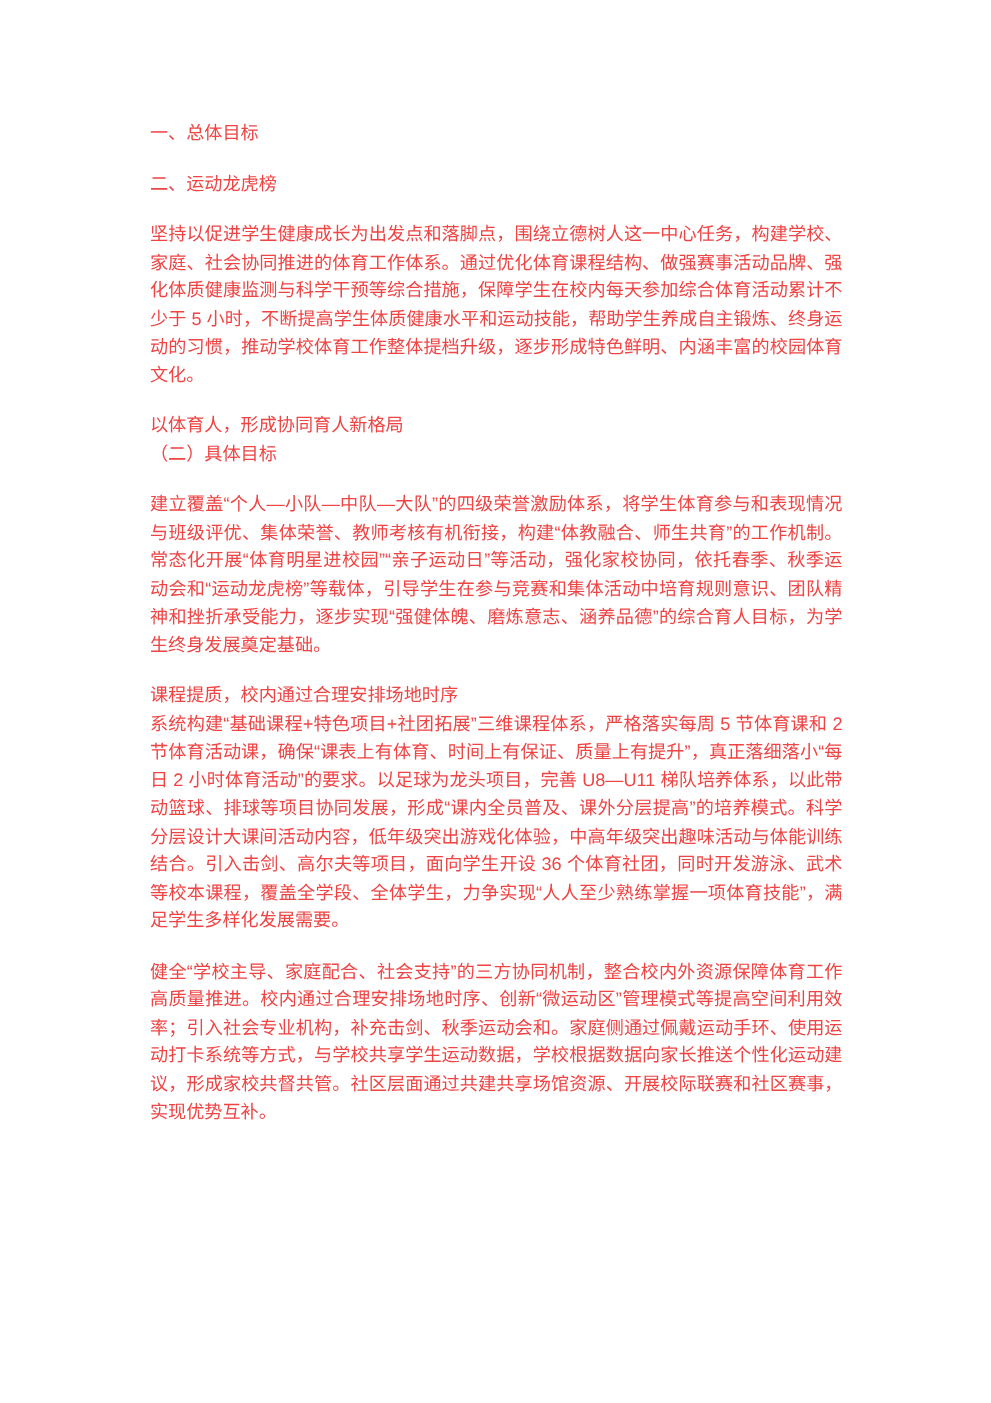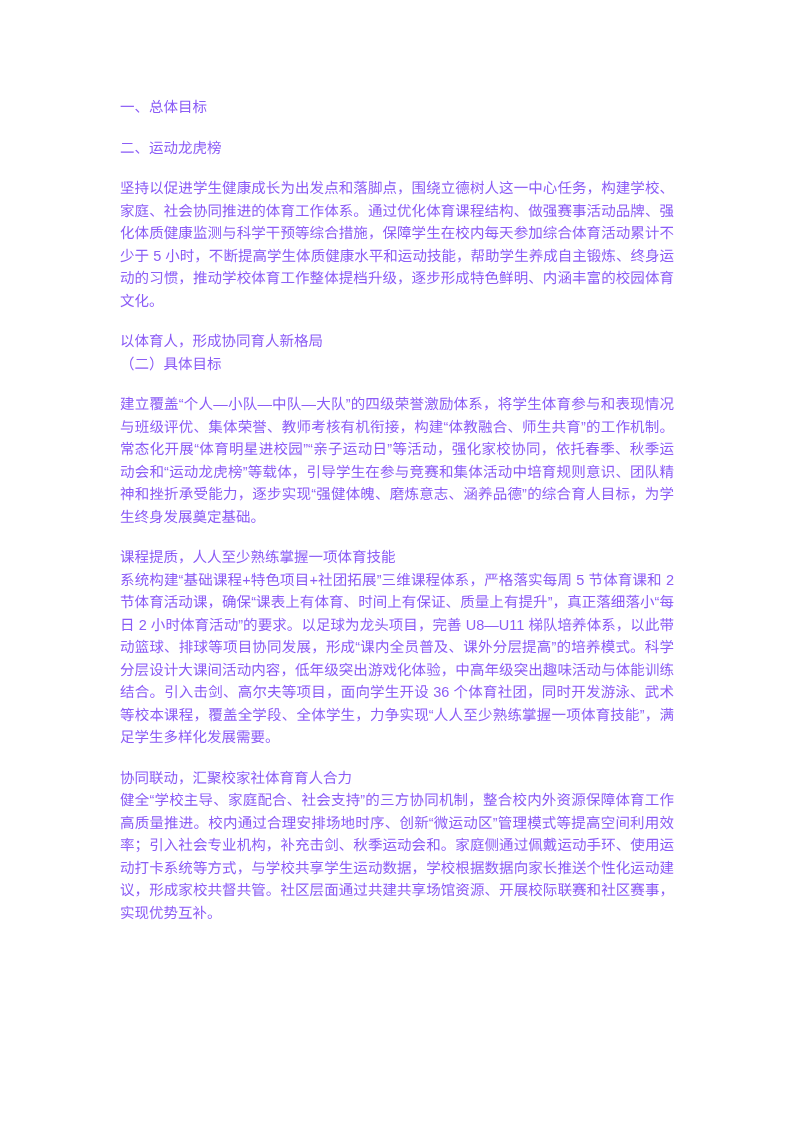--- a/index.html
+++ b/index.html
@@ -13,21 +13,21 @@
     height: 1122px;
     background: #ffffff;
     overflow: hidden;
     font-family: "Liberation Sans", sans-serif;
   }
   .doc {
     position: absolute;
     left: 120px;
     top: 96px;
     width: 554px;
-    color: #8b5cf6;
+    color: #ef4444;
     font-size: 14.5px;
     line-height: 22.5px;
     text-align: justify;
   }
   .blk {
     margin: 0 0 18px 0;
     padding: 0;
   }
   .heading {
     text-align: left;
@@ -50,22 +50,21 @@
 
 
     <div class="blk">坚持以促进学生健康成长为出发点和落脚点，围绕立德树人这一中心任务，构建学校、家庭、社会协同推进的体育工作体系。通过优化体育课程结构、做强赛事活动品牌、强化体质健康监测与科学干预等综合措施，保障学生在校内每天参加综合体育活动累计不少于 5 小时，不断提高学生体质健康水平和运动技能，帮助学生养成自主锻炼、终身运动的习惯，推动学校体育工作整体提档升级，逐步形成特色鲜明、内涵丰富的校园体育文化。</div>
 
     <div class="blk lead">以体育人，形成协同育人新格局</div>
 
     <div class="blk heading">（二）具体目标</div>
 
     <div class="blk">建立覆盖“个人—小队—中队—大队”的四级荣誉激励体系，将学生体育参与和表现情况与班级评优、集体荣誉、教师考核有机衔接，构建“体教融合、师生共育”的工作机制。常态化开展“体育明星进校园”“亲子运动日”等活动，强化家校协同，依托春季、秋季运动会和“运动龙虎榜”等载体，引导学生在参与竞赛和集体活动中培育规则意识、团队精神和挫折承受能力，逐步实现“强健体魄、磨炼意志、涵养品德”的综合育人目标，为学生终身发展奠定基础。</div>
 
-    <div class="blk lead">课程提质，人人至少熟练掌握一项体育技能</div>
+    <div class="blk lead">课程提质，校内通过合理安排场地时序</div>
 
     <div class="blk">系统构建“基础课程+特色项目+社团拓展”三维课程体系，严格落实每周 5 节体育课和 2 节体育活动课，确保“课表上有体育、时间上有保证、质量上有提升”，真正落细落小“每日 2 小时体育活动”的要求。以足球为龙头项目，完善 U8—U11 梯队培养体系，以此带动篮球、排球等项目协同发展，形成“课内全员普及、课外分层提高”的培养模式。科学分层设计大课间活动内容，低年级突出游戏化体验，中高年级突出趣味活动与体能训练结合。引入击剑、高尔夫等项目，面向学生开设 36 个体育社团，同时开发游泳、武术等校本课程，覆盖全学段、全体学生，力争实现“人人至少熟练掌握一项体育技能”，满足学生多样化发展需要。</div>
 
-    <div class="blk lead">协同联动，汇聚校家社体育育人合力</div>
 
     <div class="blk">健全“学校主导、家庭配合、社会支持”的三方协同机制，整合校内外资源保障体育工作高质量推进。校内通过合理安排场地时序、创新“微运动区”管理模式等提高空间利用效率；引入社会专业机构，补充击剑、秋季运动会和。家庭侧通过佩戴运动手环、使用运动打卡系统等方式，与学校共享学生运动数据，学校根据数据向家长推送个性化运动建议，形成家校共督共管。社区层面通过共建共享场馆资源、开展校际联赛和社区赛事，实现优势互补。</div>
 
   </div>
 </div>
 
 </body></html>

